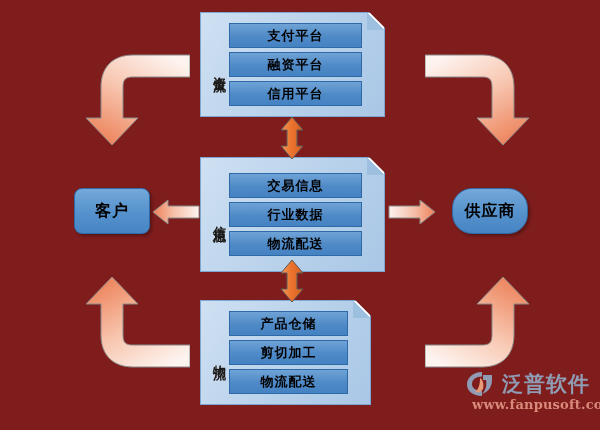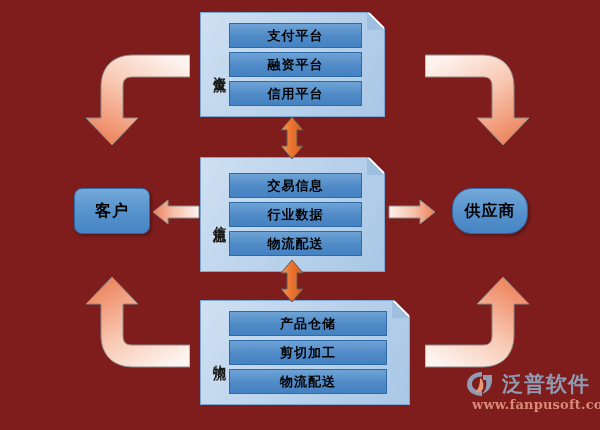--- a/index.html
+++ b/index.html
@@ -152,21 +152,21 @@
 
   <div class="flow-group" style="left:200px; top:157px; width:185px; height:115px;">
     <div class="group-label">信息流</div>
     <div class="group-items">
       <div class="item-box">交易信息</div>
       <div class="item-box">行业数据</div>
       <div class="item-box">物流配送</div>
     </div>
   </div>
 
-  <div class="flow-group" style="left:200px; top:300px; width:210px; height:105px;text-align:right;">
+  <div class="flow-group" style="left:200px; top:300px; width:171px; height:105px;text-align:right;">
     <div class="group-label">物流</div>
     <div class="group-items">
       <div class="item-box">产品仓储</div>
       <div class="item-box">剪切加工</div>
       <div class="item-box">物流配送</div>
     </div>
   </div>
 
   <div class="endpoint" style="left:74px; top:188px;font-family:Liberation Mono, monospace;">客户</div>
 

